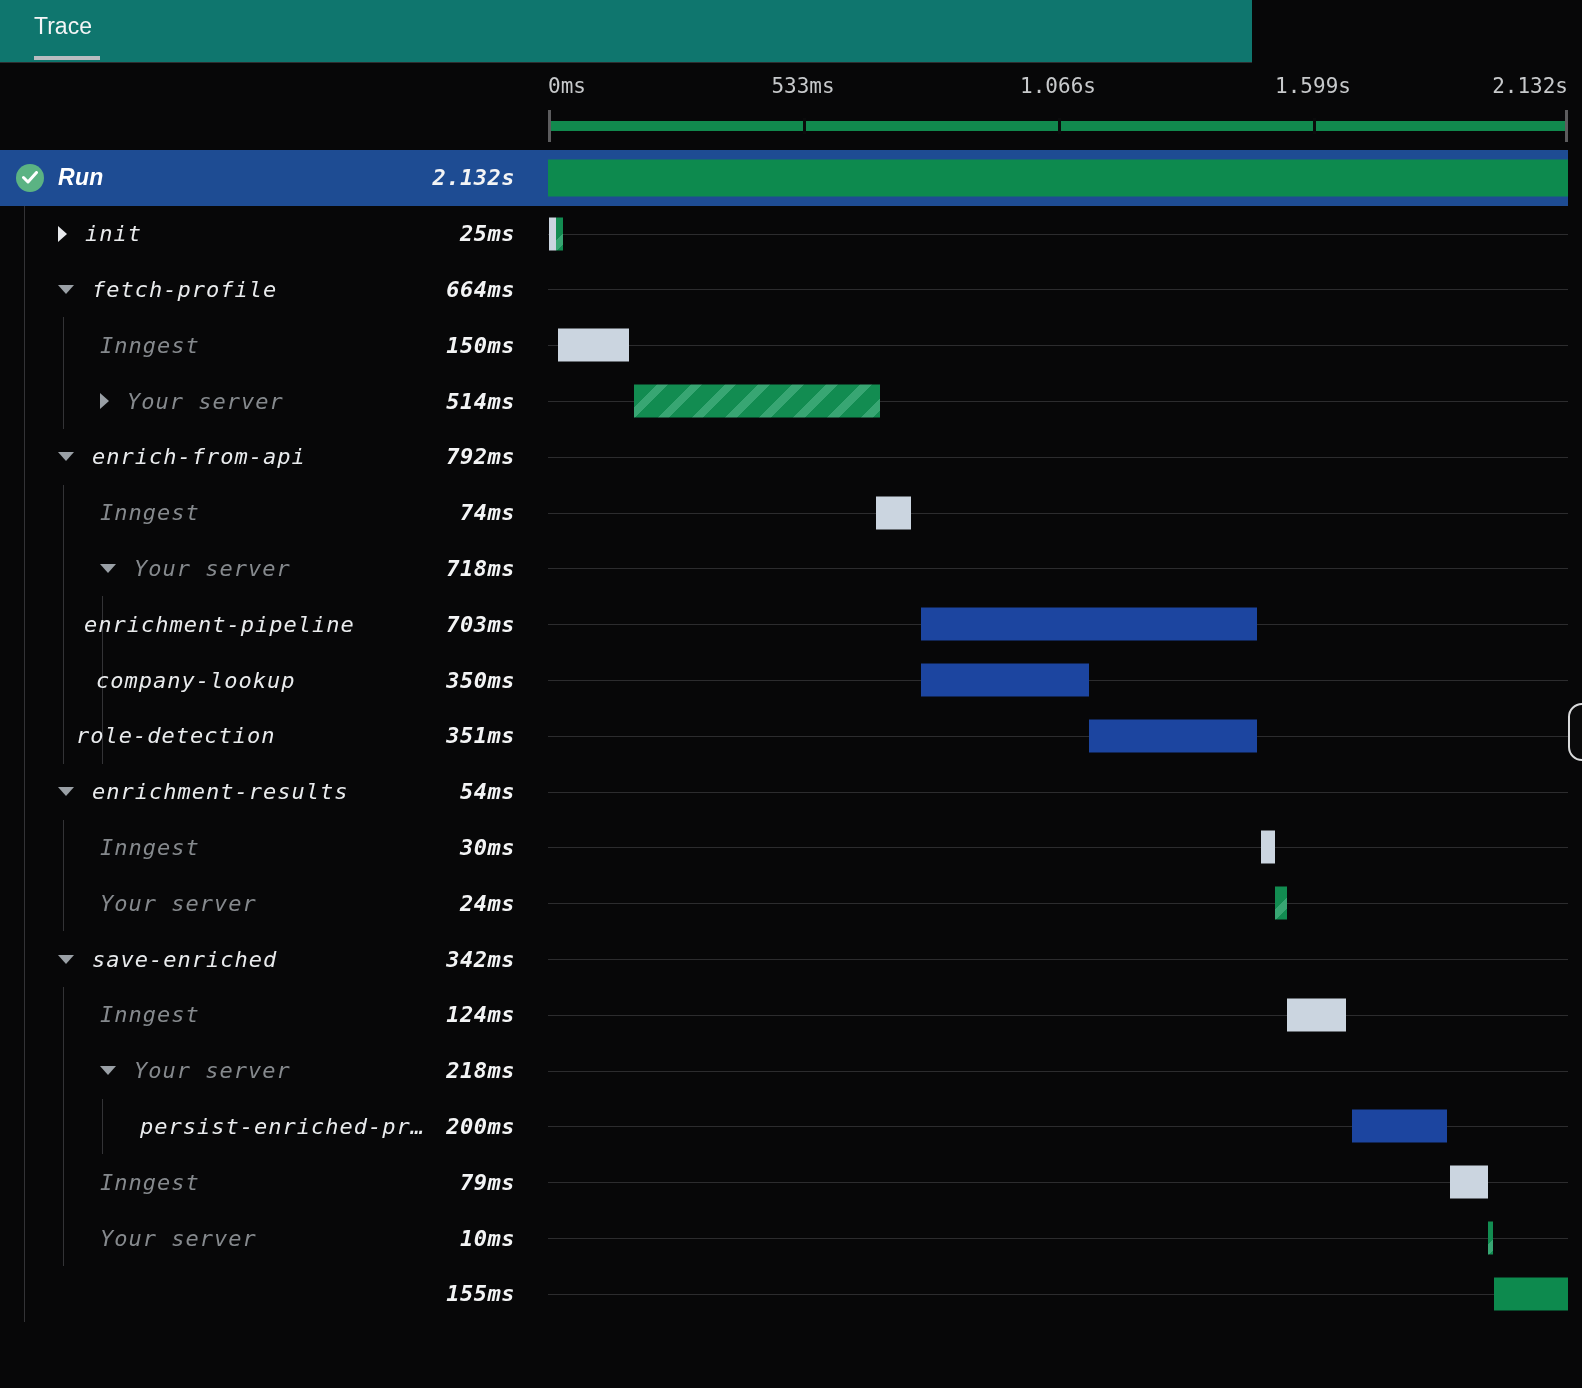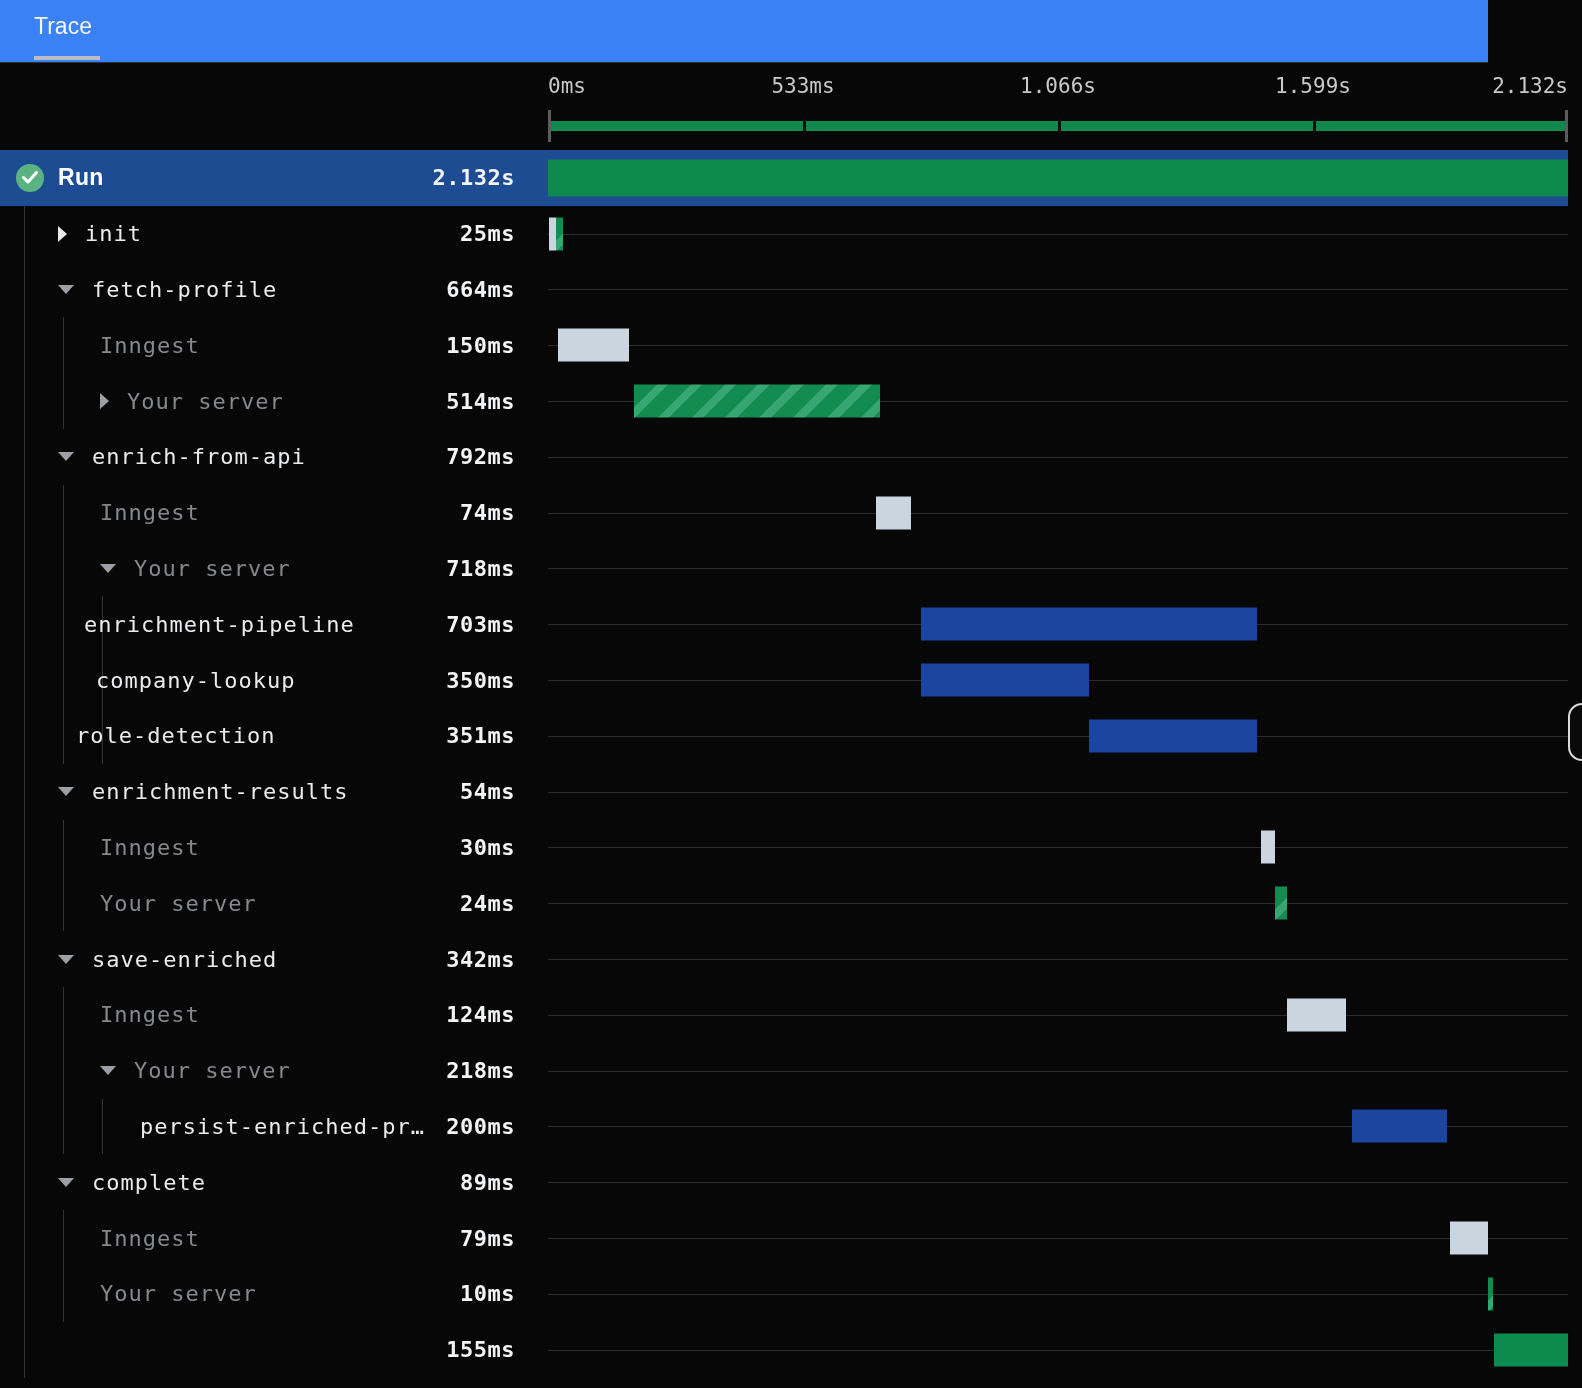--- a/index.html
+++ b/index.html
@@ -2,35 +2,35 @@
 <html><head>
 <meta charset="utf-8">
 <style>
   html,body { margin:0; padding:0; background:#000; }
   .app {
     position:relative; width:1582px; height:1388px;
     background:#070708; overflow:hidden;
     font-family:"DejaVu Sans Mono","Liberation Mono",monospace;
   }
   
-  .header { position:absolute; top:0; left:0; width:1488px; height:62px;
-            border-bottom:1px solid #2e2e30; background:#3b82f6; }
+  .header { position:absolute; top:0; left:0; width:1252px; height:62px;
+            border-bottom:1px solid #2e2e30; background:#0f766e; }
   .tab { position:absolute; left:34px; top:13px;
          font-family:"Liberation Sans",sans-serif; font-size:23px; color:#f4f5f6; }
   .tab-underline { position:absolute; left:34px; top:56px; width:66px; height:4px;
                    background:#b9bdc1; }
   
   .axis { position:absolute; top:62px; left:548px; width:1020px; height:88px; }
   .axis-label { position:absolute; top:12px; font-size:21px; color:#c7c9cb; white-space:nowrap; }
   .ruler { position:absolute; left:0; top:48px; width:1020px; height:32px; }
   .ruler-endtick { position:absolute; top:0; width:3px; height:32px; background:#5c5c5e; }
   .ruler-bar { position:absolute; left:3px; right:3px; top:11px; height:10px; background:#11894e; }
   .ruler-tick { position:absolute; top:8px; width:3px; height:16px; background:#0b0b0c; }
   
-  .rows { position:absolute; top:150px; left:0; width:1568px; }
+  .rows { position:absolute; top:150px; left:0; width:1568px;font-style:italic; }
   .row { position:relative; width:1568px; height:55.8px; }
   .row.selected { background:#1e4c93; }
   .guide { position:absolute; top:0; bottom:0; width:1px; background:#333336; }
   .name-cell { position:absolute; left:0; top:0; width:545px; height:100%;
                display:flex; align-items:center; box-sizing:border-box; overflow:hidden; }
   .caret { flex:0 0 auto; width:0; height:0; margin-right:18px; }
   .caret.down  { border-left:8px solid transparent; border-right:8px solid transparent; border-top:9px solid #9aa0a6; }
   .caret.right { border-top:8px solid transparent; border-bottom:8px solid transparent; border-left:9px solid #e8eaed; }
   .caret.right.gray { border-left-color:#9aa0a6; }
   .span-name { font-size:22px; letter-spacing:1px; white-space:nowrap; }
@@ -302,31 +302,20 @@
           <span class="span-name white">persist-enriched-pr…</span>
         </div>
         <div class="dur-cell">200ms</div>
         <div class="chart-cell">
           <div class="centerline"></div>
           <div class="bar c-blue" style="left: 78.7992%; width: 9.38086%;"></div>
         </div>
       </div>
       <div class="row">
         <div class="guide" style="left: 24px;"></div>
-        <div class="name-cell" style="padding-left: 58px;">
-          <span class="caret down"></span>
-          <span class="span-name white">complete</span>
-        </div>
-        <div class="dur-cell">89ms</div>
-        <div class="chart-cell">
-          <div class="centerline"></div>
-        </div>
-      </div>
-      <div class="row">
-        <div class="guide" style="left: 24px;"></div>
         <div class="guide" style="left: 63px;"></div>
         <div class="name-cell" style="padding-left: 100px;">
           <span class="span-name gray">Inngest</span>
         </div>
         <div class="dur-cell">79ms</div>
         <div class="chart-cell">
           <div class="centerline"></div>
           <div class="bar c-gray" style="left: 88.4146%; width: 3.70544%;"></div>
         </div>
       </div>

